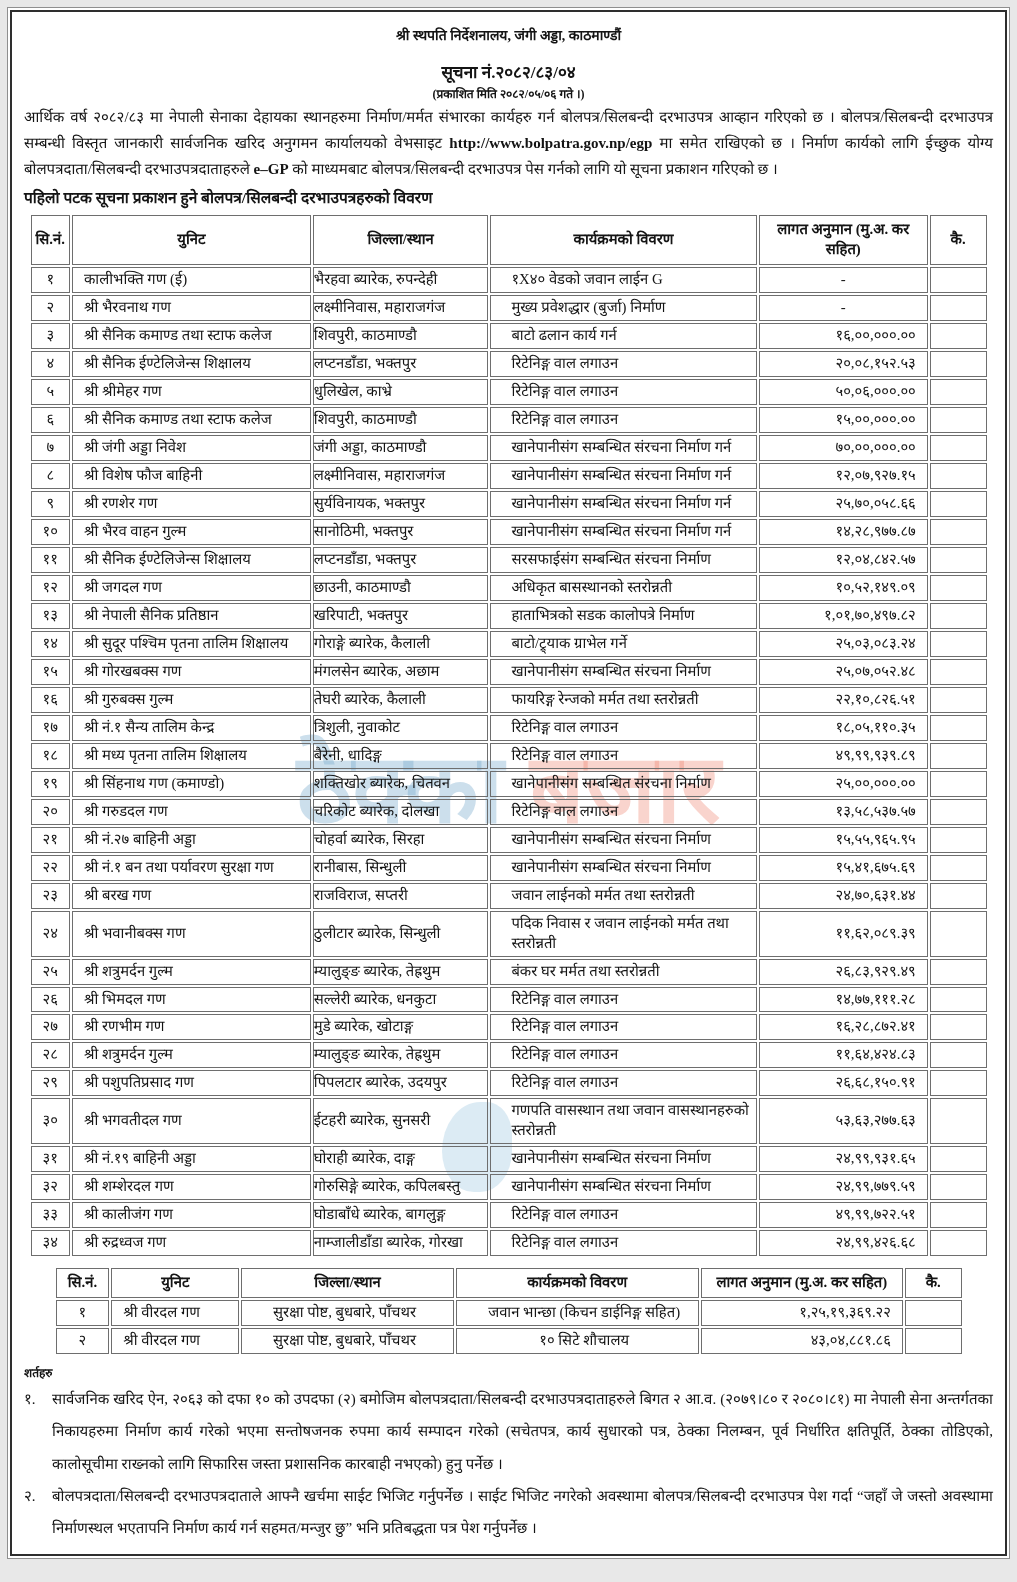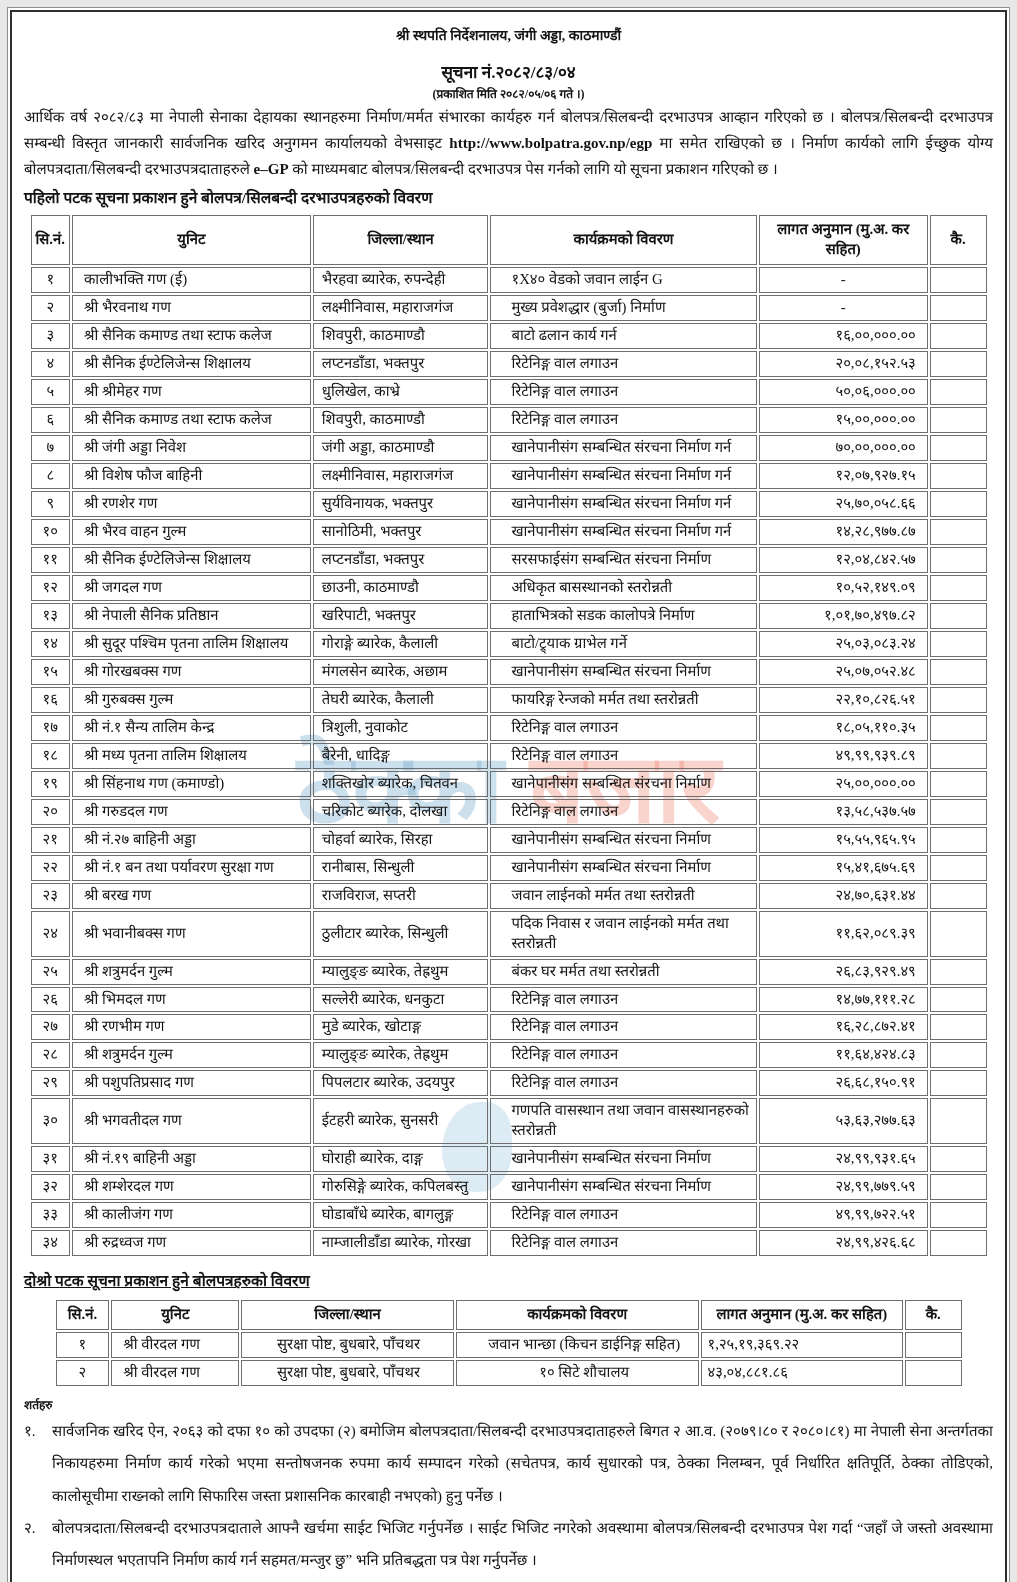--- a/index.html
+++ b/index.html
@@ -13,27 +13,27 @@
   .intro { position:relative; z-index:2; font-size:15px; line-height:1.72; text-align:justify; padding:3px 12px 1px; }
   .section-title { position:relative; z-index:2; font-weight:bold; font-size:15.5px; padding:3px 12px 5px; }
   .section-title.u { text-decoration:underline; }
   table { border-collapse:separate; border-spacing:2px; position:relative; z-index:2; }
   table.t1 { width:960px; margin:0 auto 8px; }
   table.t2 { width:910px; margin:2px auto 8px; }
   th, td { border:1px solid #6e6e6e; font-size:14.8px; padding:2px 6px; vertical-align:middle; line-height:1.35; background:transparent; }
   th { font-weight:bold; text-align:center; padding:4px 4px; }
   td.sn { text-align:center; }
   td.unit { text-align:left; padding-left:11px; }
-  td.loc { text-align:left; padding-left:8px; }
+  td.loc { text-align:left; padding-left:0; }
   td.work { text-align:left; padding-left:20px; }
   td.cost { text-align:right; padding-right:11px; }
   td.cost.dash { text-align:center; padding-right:6px; }
   td.remark { width:40px; }
   .t2 td.sn, .t2 td.loc, .t2 td.work { text-align:center; }
-  .t2 td.cost { text-align:left; }
+  .t2 td.cost { text-align:right; }
   .conditions { position:relative; z-index:2; padding:0 12px 10px; }
   .cond-title { font-weight:bold; font-size:12px; margin:4px 0 2px; }
   .cond-item { display:flex; font-size:15px; line-height:2.15; text-align:justify; }
   .cond-num { width:28px; flex:none; }
   .cond-text { flex:1; }
   .watermark { position:absolute; top:707px; left:50%; transform:translateX(-50%); z-index:1; font-family:"Liberation Sans","DejaVu Sans",sans-serif; font-weight:bold; font-size:96px; white-space:nowrap; pointer-events:none; }
   .wm1 { color:rgba(120,170,205,0.38); }
   .wm2 { color:rgba(235,120,100,0.32); }
   .wm-blob { position:absolute; top:1090px; left:430px; width:70px; height:90px; background:rgba(140,190,220,0.30); border-radius:60% 40% 50% 50%; z-index:1; pointer-events:none; }
   .b { font-weight:bold; }
@@ -343,21 +343,20 @@
             <td class="sn">३४</td>
             <td class="unit">श्री रुद्रध्वज गण</td>
             <td class="loc">नाम्जालीडाँडा ब्यारेक, गोरखा</td>
             <td class="work">रिटेनिङ्ग वाल लगाउन</td>
             <td class="cost">२४,९९,४२६.६८</td>
             <td class="remark"></td>
           </tr>
         </tbody>
     </table>
 
-    <div class="section-title u">दोश्रो पटक सूचना प्रकाशन हुने बोलपत्रहरुको विवरण</div>
 
     <table class="t2">
       <colgroup>
         <col style="width:6%">
           <col style="width:14.3%">
           <col style="width:23.7%">
           <col style="width:27.1%">
           <col style="width:22.6%">
           <col style="width:6.3%">
       </colgroup>

